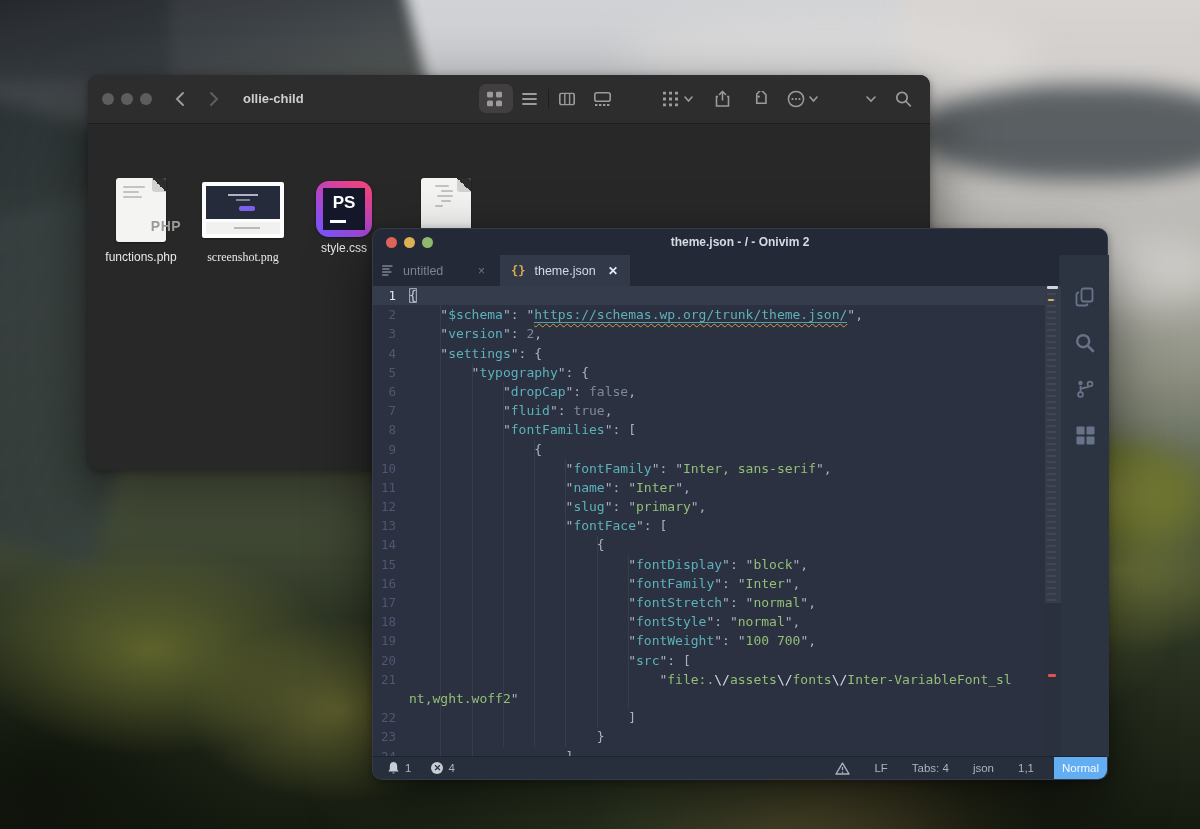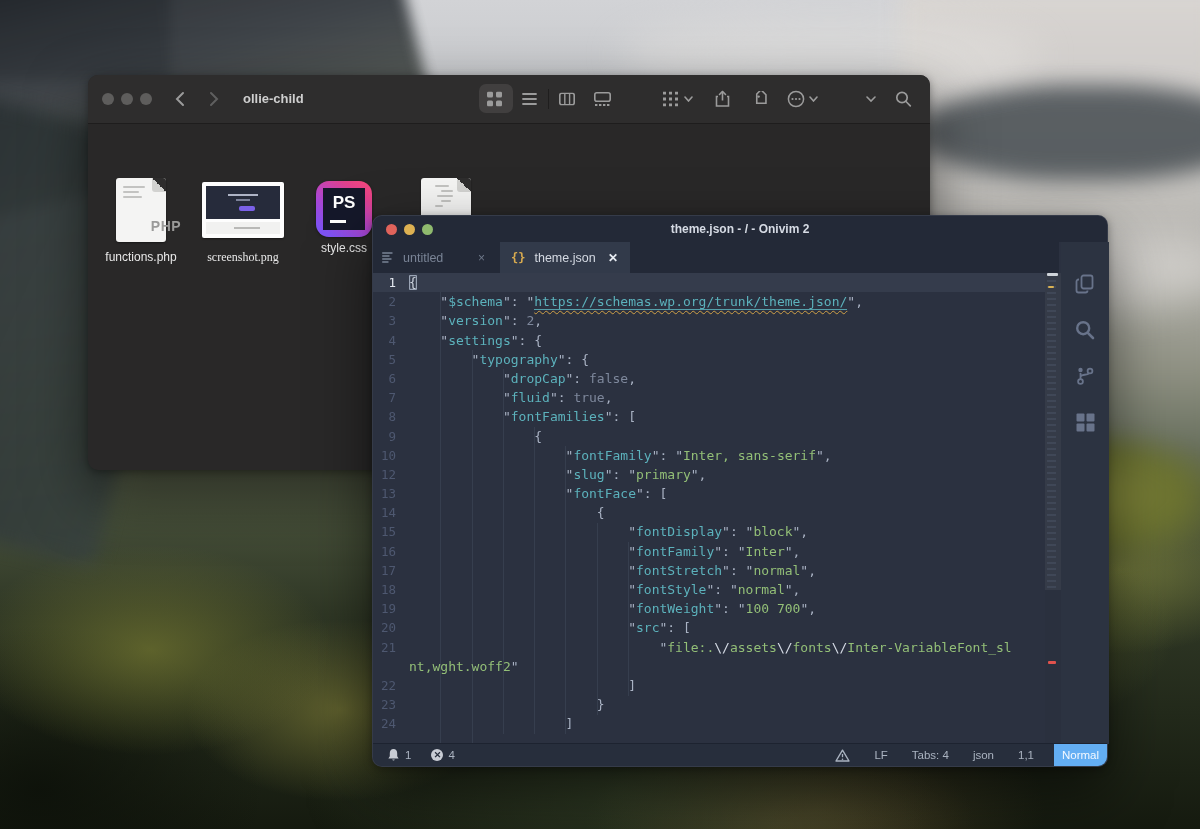--- a/index.html
+++ b/index.html
@@ -45,21 +45,21 @@
   .thumb .shot .t1{position:absolute;left:22px;top:8px;right:22px;height:2px;background:#aeb4c6;}
   .thumb .shot .t2{position:absolute;left:30px;top:13px;right:30px;height:2px;background:#7b8198;}
   .thumb .shot .btn{position:absolute;left:33px;top:20px;width:16px;height:5px;background:#7b61e8;border-radius:2px;}
   .thumb .foot{position:absolute;left:4px;bottom:4px;right:4px;height:12px;background:#f1f1f0;}
   .thumb .foot i{position:absolute;left:28px;top:5px;width:26px;height:2px;background:#b9b9b7;}
   .psicon{position:relative;width:56px;height:56px;border-radius:13px;margin:0 auto;background:linear-gradient(215deg,#f4487c 4%,#e1418d 22%,#aa46d4 58%,#7e52f5 88%);box-shadow:0 1px 3px rgba(0,0,0,.4);}
   .psicon .inner{position:absolute;left:7px;top:7px;width:42px;height:42px;background:#15182a;}
   .psicon .ps{position:absolute;left:0;top:5px;width:100%;text-align:center;color:#fff;font-weight:800;font-size:17px;letter-spacing:0;}
   .psicon .bar{position:absolute;left:7px;bottom:7px;width:16px;height:3px;background:#fff;}
   
-  #editor{left:372px;top:215px;width:736px;height:552px;background:#2b3140;z-index:2;border:1px solid rgba(255,255,255,.05);box-sizing:border-box;}
+  #editor{left:372px;top:228px;width:736px;height:552px;background:#2b3140;z-index:2;border:1px solid rgba(255,255,255,.05);box-sizing:border-box;}
   #ed-titlebar{position:absolute;left:0;top:0;right:0;height:26px;background:#232937;border-radius:9px 9px 0 0;}
   #ed-titlebar .tl{width:11px;height:11px;margin-right:7px;}
   #ed-title{position:absolute;left:0;right:0;top:0;height:26px;line-height:27px;text-align:center;color:#d6dbe4;font-size:12px;font-weight:700;}
   #tabbar{position:absolute;left:0;top:26px;right:48px;height:31px;background:#232937;}
   .tab{position:absolute;top:0;height:31px;display:flex;align-items:center;font-size:12.5px;}
   .tab .close{margin-left:auto;font-size:12px;padding:0 4px;}
   #tab-untitled{left:0;width:124px;color:#7a8496;padding:0 8px 0 9px;box-sizing:border-box;}
   #tab-theme{left:127px;width:130px;background:#323a4a;color:#d5dae3;padding:0 8px 0 11px;box-sizing:border-box;}
   #tab-theme .braces{color:#d9ab4f;font-family:"DejaVu Sans Mono",monospace;font-size:12px;margin-right:9px;font-weight:700;}
   #tab-theme .close{color:#e9edf3;font-weight:700;}
@@ -314,20 +314,21 @@
         <div class="code-row active"><span class="gutter">1</span><span><span class="tok-cur">{</span></span></div>
         <div class="code-row"><span class="gutter">2</span><span><span class="tok-p">    "</span><span class="tok-k">$schema</span><span class="tok-p">": "</span><span class="tok-u">https://schemas.wp.org/trunk/theme.json/</span><span class="tok-p">",</span></span></div>
         <div class="code-row"><span class="gutter">3</span><span><span class="tok-p">    "</span><span class="tok-k">version</span><span class="tok-p">": </span><span class="tok-d">2</span><span class="tok-p">,</span></span></div>
         <div class="code-row"><span class="gutter">4</span><span><span class="tok-p">    "</span><span class="tok-k">settings</span><span class="tok-p">": {</span></span></div>
         <div class="code-row"><span class="gutter">5</span><span><span class="tok-p">        "</span><span class="tok-k">typography</span><span class="tok-p">": {</span></span></div>
         <div class="code-row"><span class="gutter">6</span><span><span class="tok-p">            "</span><span class="tok-k">dropCap</span><span class="tok-p">": </span><span class="tok-d">false</span><span class="tok-p">,</span></span></div>
         <div class="code-row"><span class="gutter">7</span><span><span class="tok-p">            "</span><span class="tok-k">fluid</span><span class="tok-p">": </span><span class="tok-d">true</span><span class="tok-p">,</span></span></div>
         <div class="code-row"><span class="gutter">8</span><span><span class="tok-p">            "</span><span class="tok-k">fontFamilies</span><span class="tok-p">": [</span></span></div>
         <div class="code-row"><span class="gutter">9</span><span><span class="tok-p">                {</span></span></div>
         <div class="code-row"><span class="gutter">10</span><span><span class="tok-p">                    "</span><span class="tok-k">fontFamily</span><span class="tok-p">": "</span><span class="tok-s">Inter, sans-serif</span><span class="tok-p">",</span></span></div>
+        <div class="code-row"><span class="gutter">11</span><span><span class="tok-p">                    "</span><span class="tok-k">name</span><span class="tok-p">": "</span><span class="tok-s">Inter</span><span class="tok-p">",</span></span></div>
         <div class="code-row"><span class="gutter">12</span><span><span class="tok-p">                    "</span><span class="tok-k">slug</span><span class="tok-p">": "</span><span class="tok-s">primary</span><span class="tok-p">",</span></span></div>
         <div class="code-row"><span class="gutter">13</span><span><span class="tok-p">                    "</span><span class="tok-k">fontFace</span><span class="tok-p">": [</span></span></div>
         <div class="code-row"><span class="gutter">14</span><span><span class="tok-p">                        {</span></span></div>
         <div class="code-row"><span class="gutter">15</span><span><span class="tok-p">                            "</span><span class="tok-k">fontDisplay</span><span class="tok-p">": "</span><span class="tok-s">block</span><span class="tok-p">",</span></span></div>
         <div class="code-row"><span class="gutter">16</span><span><span class="tok-p">                            "</span><span class="tok-k">fontFamily</span><span class="tok-p">": "</span><span class="tok-s">Inter</span><span class="tok-p">",</span></span></div>
         <div class="code-row"><span class="gutter">17</span><span><span class="tok-p">                            "</span><span class="tok-k">fontStretch</span><span class="tok-p">": "</span><span class="tok-s">normal</span><span class="tok-p">",</span></span></div>
         <div class="code-row"><span class="gutter">18</span><span><span class="tok-p">                            "</span><span class="tok-k">fontStyle</span><span class="tok-p">": "</span><span class="tok-s">normal</span><span class="tok-p">",</span></span></div>
         <div class="code-row"><span class="gutter">19</span><span><span class="tok-p">                            "</span><span class="tok-k">fontWeight</span><span class="tok-p">": "</span><span class="tok-s">100 700</span><span class="tok-p">",</span></span></div>
         <div class="code-row"><span class="gutter">20</span><span><span class="tok-p">                            "</span><span class="tok-k">src</span><span class="tok-p">": [</span></span></div>
         <div class="code-row"><span class="gutter">21</span><span><span class="tok-p">                                "</span><span class="tok-s">file:.</span><span class="tok-e">\/</span><span class="tok-s">assets</span><span class="tok-e">\/</span><span class="tok-s">fonts</span><span class="tok-e">\/</span><span class="tok-s">Inter-VariableFont_sl</span></span></div>

